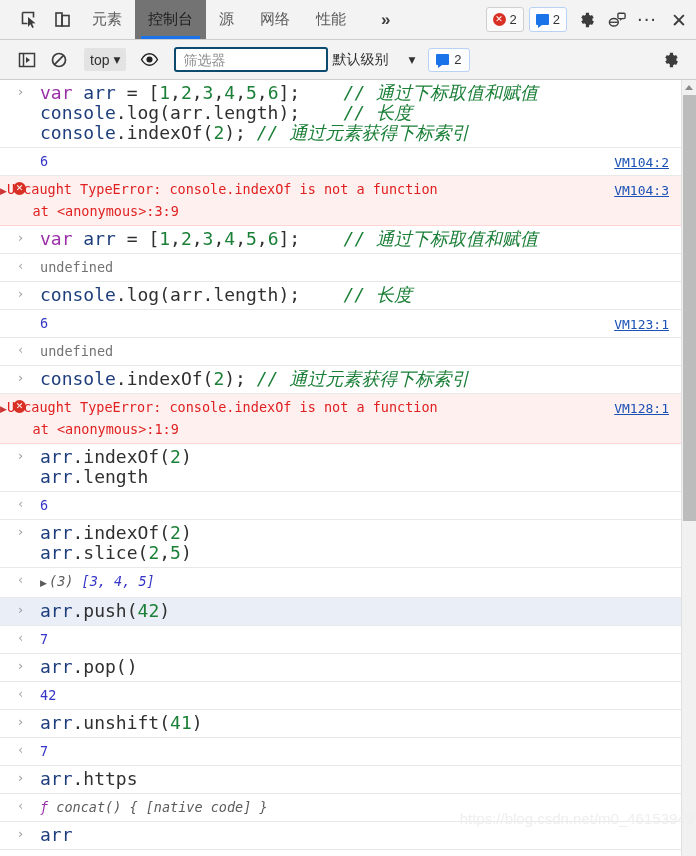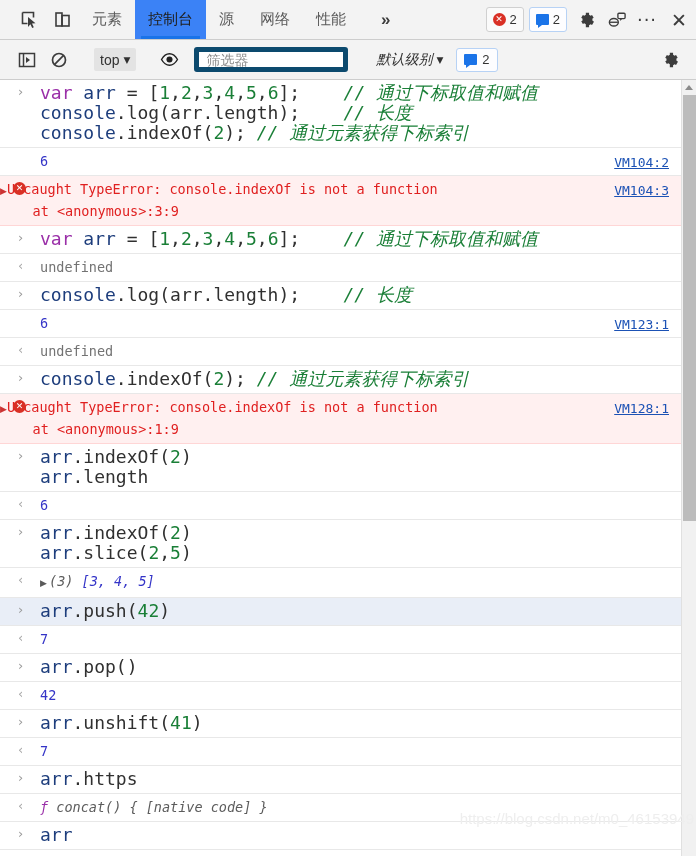--- a/index.html
+++ b/index.html
@@ -49,21 +49,21 @@
     align-items: center;
     justify-content: center;
     padding: 0 13px;
     font-size: 15px;
     color: #5a5a5a;
     cursor: pointer;
     position: relative;
     white-space: nowrap;
   }
   .tab.active {
-    background: #3b82f6;
+    background: #737373;
     color: #202020;
   }
   .tab.active::after {
     content: "";
     position: absolute;
     left: 6px; right: 6px; bottom: 0;
     height: 3px;
     background: #1a73e8;
   }
   .tab-more {
@@ -157,47 +157,46 @@
     height: 23px;
     background: #e3e3e3;
     border-radius: 2px;
     display: flex;
     align-items: center;
     gap: 4px;
     padding: 0 6px;
     font-size: 14px;
     color: #303030;
     cursor: pointer;
-    margin: 0 18px;
+    margin: 0 8px;
   }
   .caret { font-size: 9px; color: #303030; font-family: "DejaVu Sans", sans-serif; }
 
   .filter-input {
     flex: 0 0 auto;
     width: 154px;
     height: 25px;
-    border: 5px solid #0c4a6e;
+    border: 2px solid #0c4a6e;
     border-radius: 3px;
     background: #fff;
     margin-left: 8px;
     padding: 0 7px;
     font-size: 14px;
     color: #202020;
     font-family: "Liberation Sans", sans-serif;
     box-sizing: border-box;
   }
   .filter-input::placeholder { color: #8c8c8c; }
 
   .level-select {
-    display: flex; align-items: center; gap: 4px;
+    display: flex; align-items: center; gap: 20px;
     font-size: 14px; color: #303030;
-    margin-left: 28px;
+    margin-left: 4px;
     cursor: pointer;
     white-space: nowrap;
-    font-style: italic;
   }
   .lvl-badge {
     display: flex; align-items: center; gap: 5px;
     border: 1px solid #b7d2f5;
     border-radius: 3px;
     background: #fdfdff;
     height: 22px;
     padding: 0 7px;
     margin-left: 13px;
     font-size: 13px;

